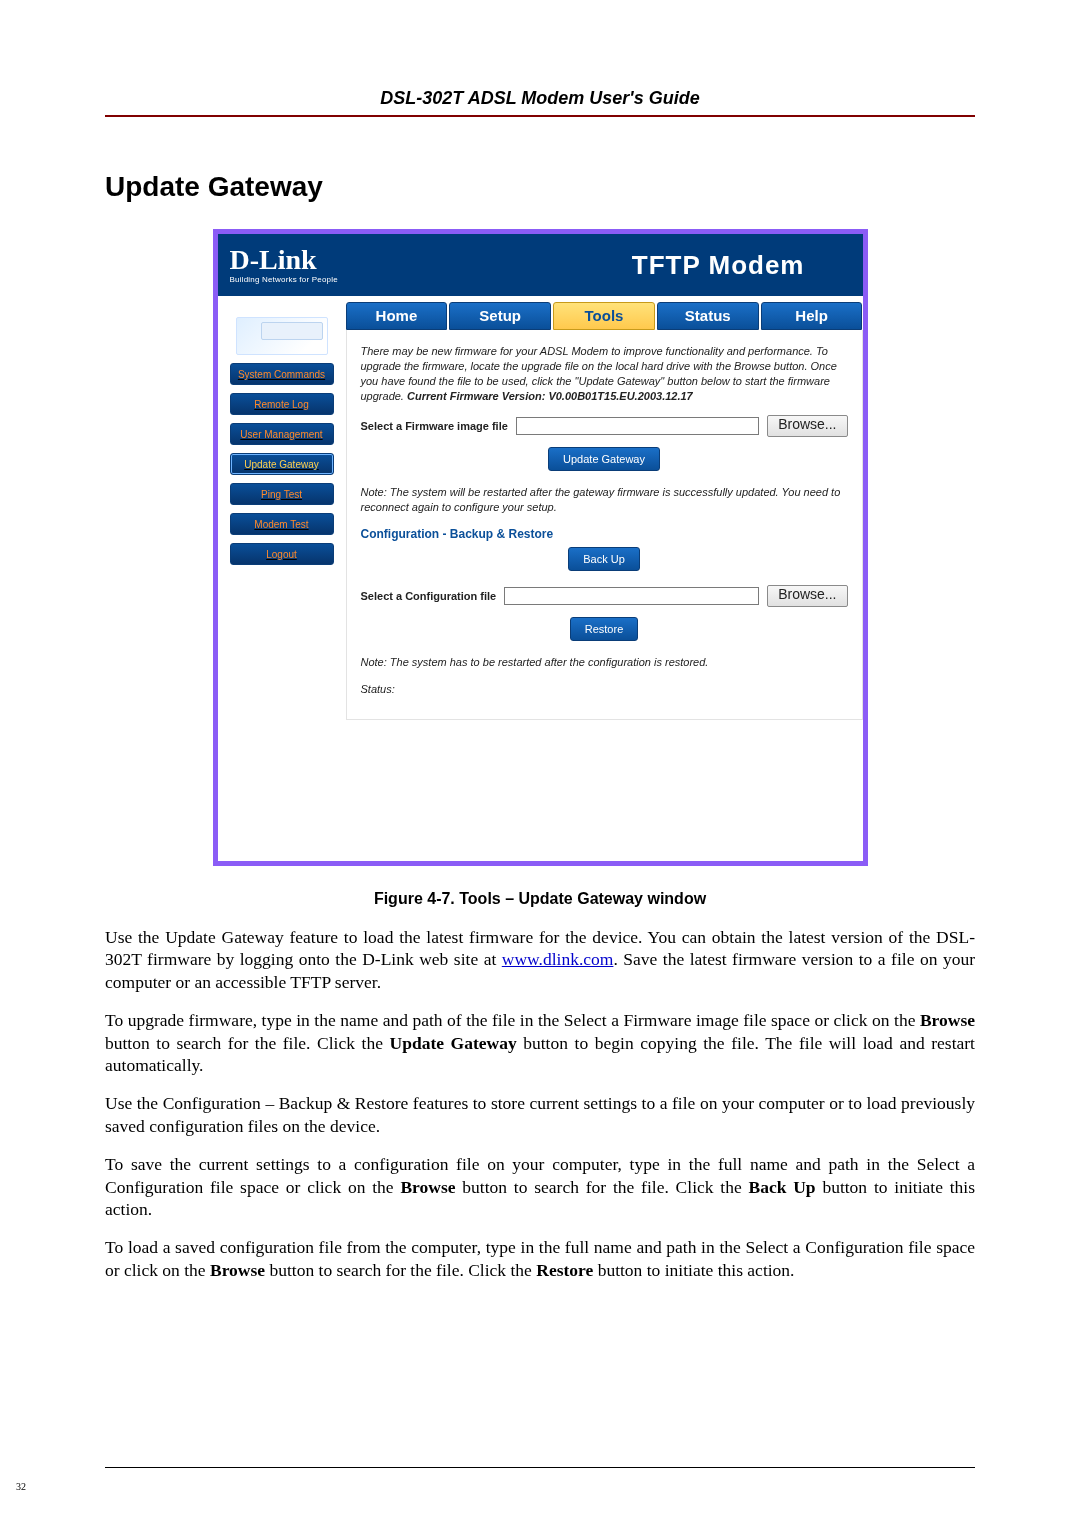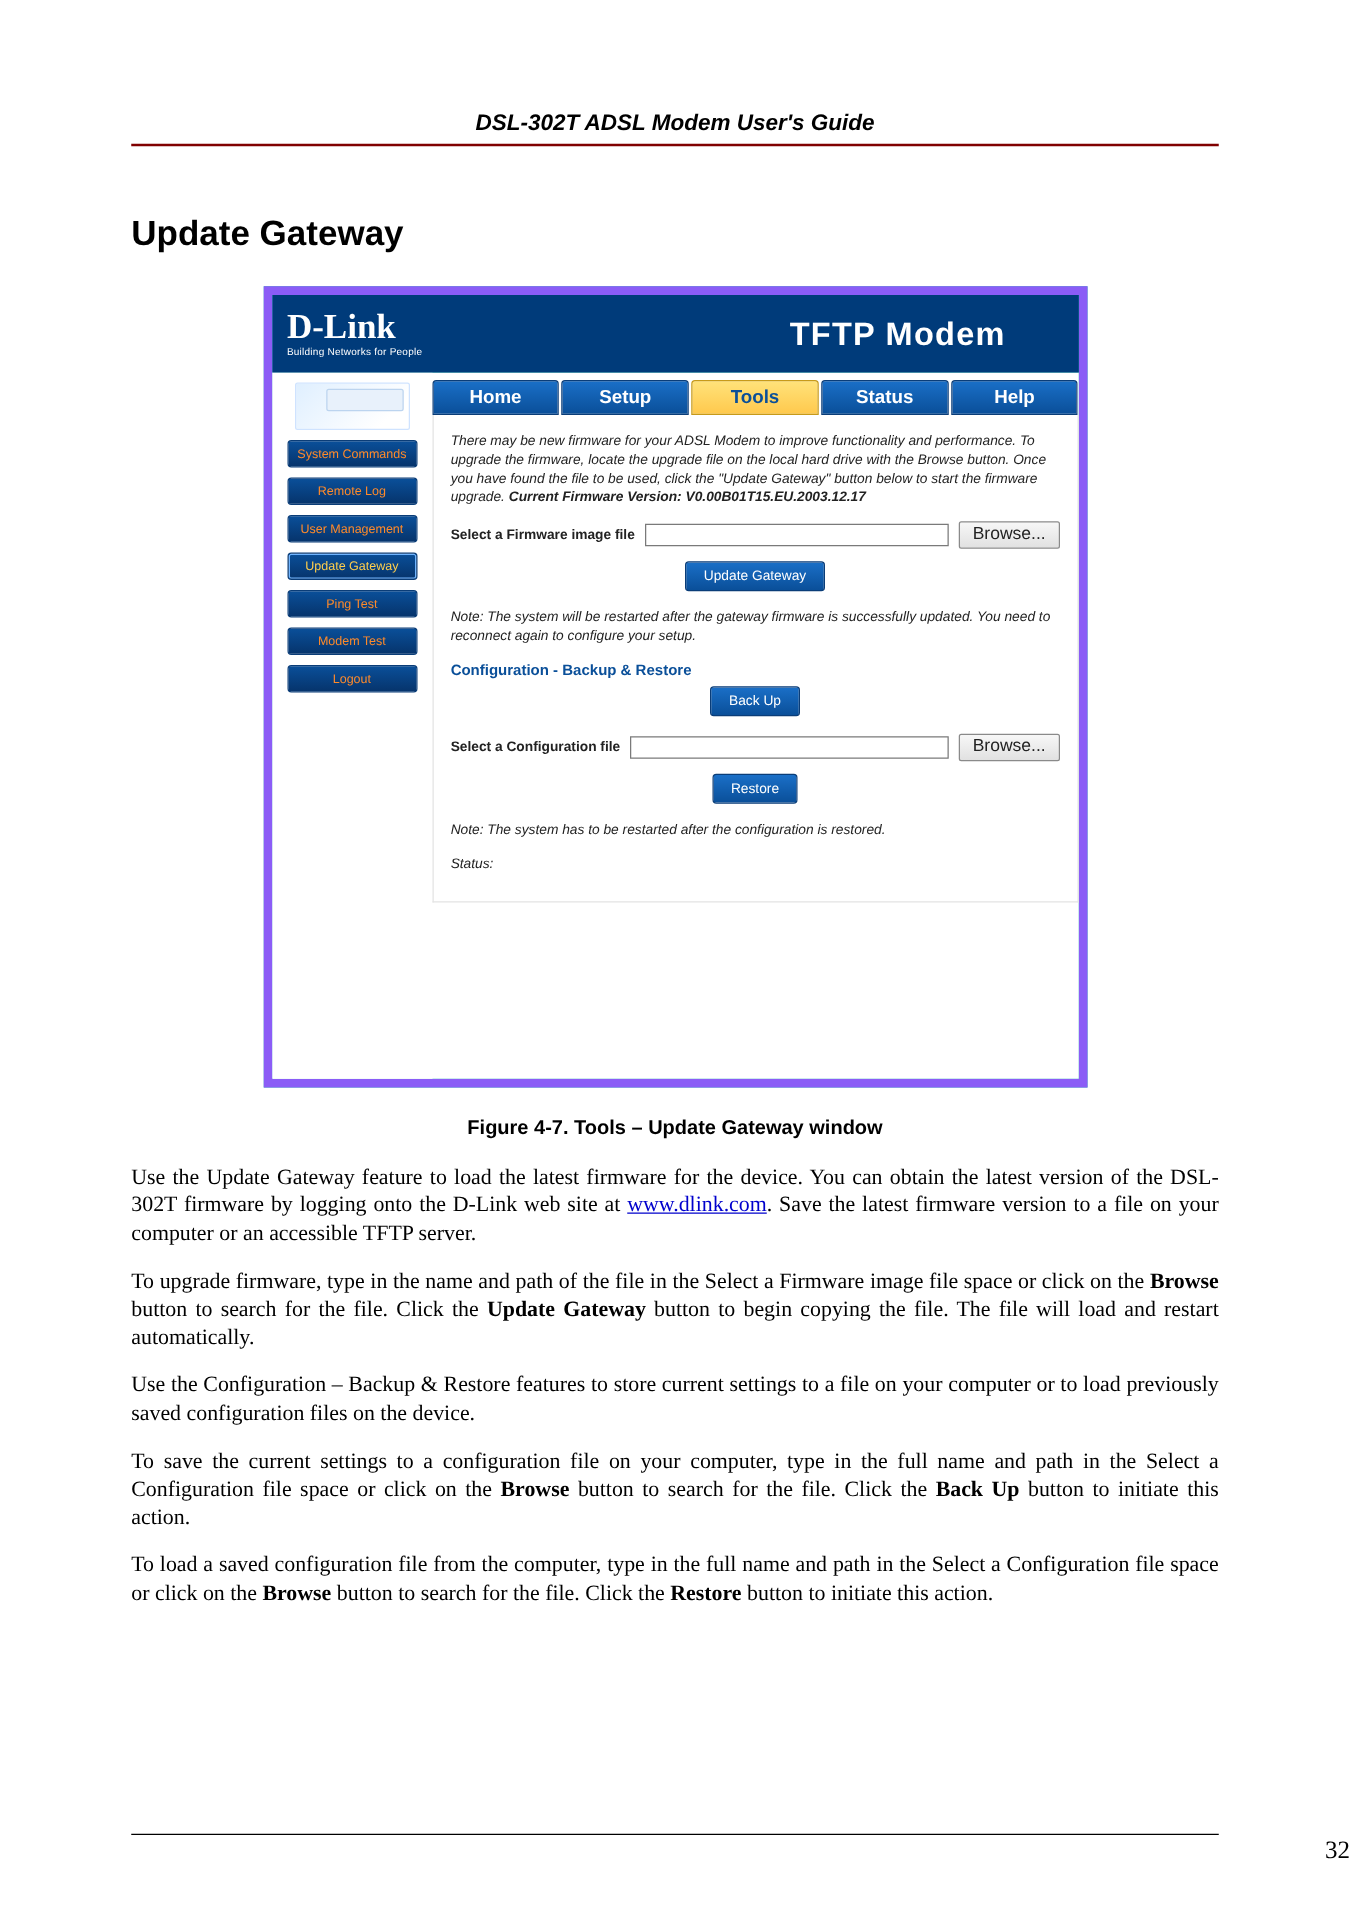--- a/index.html
+++ b/index.html
@@ -32,25 +32,25 @@
     font-size: 28px;
     font-weight: bold;
     margin: 0 0 26px 0;
   }
   .figure-wrap {
     text-align: center;
   }
   .router-ui {
     display: inline-block;
     width: 645px;
-    border: 7px solid #8b5cf6;
+    border: 5px solid #8b5cf6;
     text-align: left;
     vertical-align: top;
     font-family: Arial, Helvetica, sans-serif;
-    background: #14b8a6;
+    background: #fca5a5;
   }
   .brand-bar {
     background: #003b7a;
     color: #fff;
     height: 62px;
     position: relative;
     display: flex;
     align-items: center;
     justify-content: space-between;
     padding: 0 18px 0 12px;
@@ -78,22 +78,23 @@
     padding-right: 40px;
   }
   .ui-body {
     display: flex;
     background: #fff;
     min-height: 565px;
   }
   .side-col {
     width: 128px;
     background: #fff;
-    padding-top: 4px;
-    text-align: center;
+    padding-top: 17px;
+    text-align: center;
+    text-decoration: underline;
   }
   .side-image {
     width: 90px;
     height: 36px;
     margin: 4px auto 8px auto;
     background: linear-gradient(135deg,#dfefff 0%, #ffffff 80%);
     border: 1px solid #cfe3ff;
     border-radius: 2px;
     position: relative;
   }
@@ -226,22 +227,22 @@
   .footer-rule {
     position: absolute;
     left: 105px; right: 105px;
     bottom: 58px;
     border-top: 1px solid #000;
   }
   .page-number {
     position: absolute;
     left: 16px; right: 0;
     bottom: 34px;
-    text-align: right;
-    font-size: 20px;
+    text-align: left;
+    font-size: 10px;
   }
 </style>
 </head>
 <body>
 
 <div class="page">
 
   <div class="running-head">DSL-302T ADSL Modem User's Guide</div>
 
   <h2 class="section-title">Update Gateway</h2>

